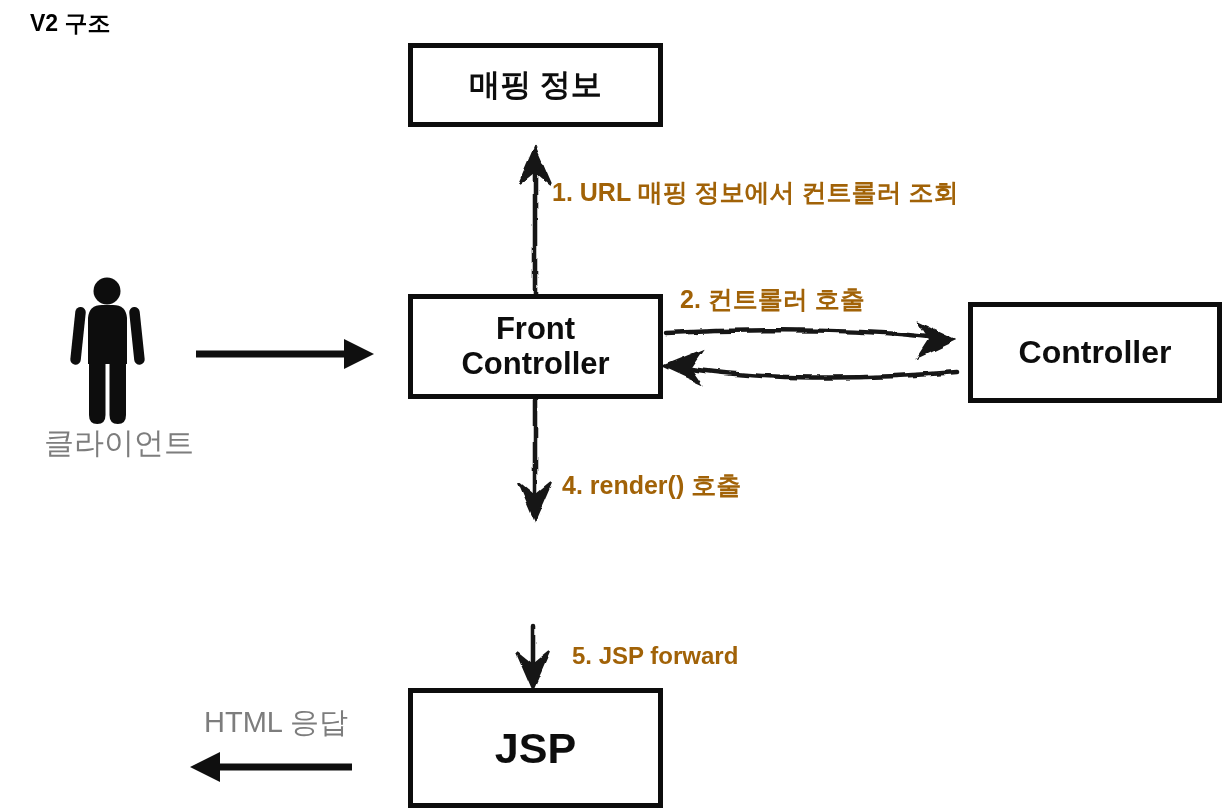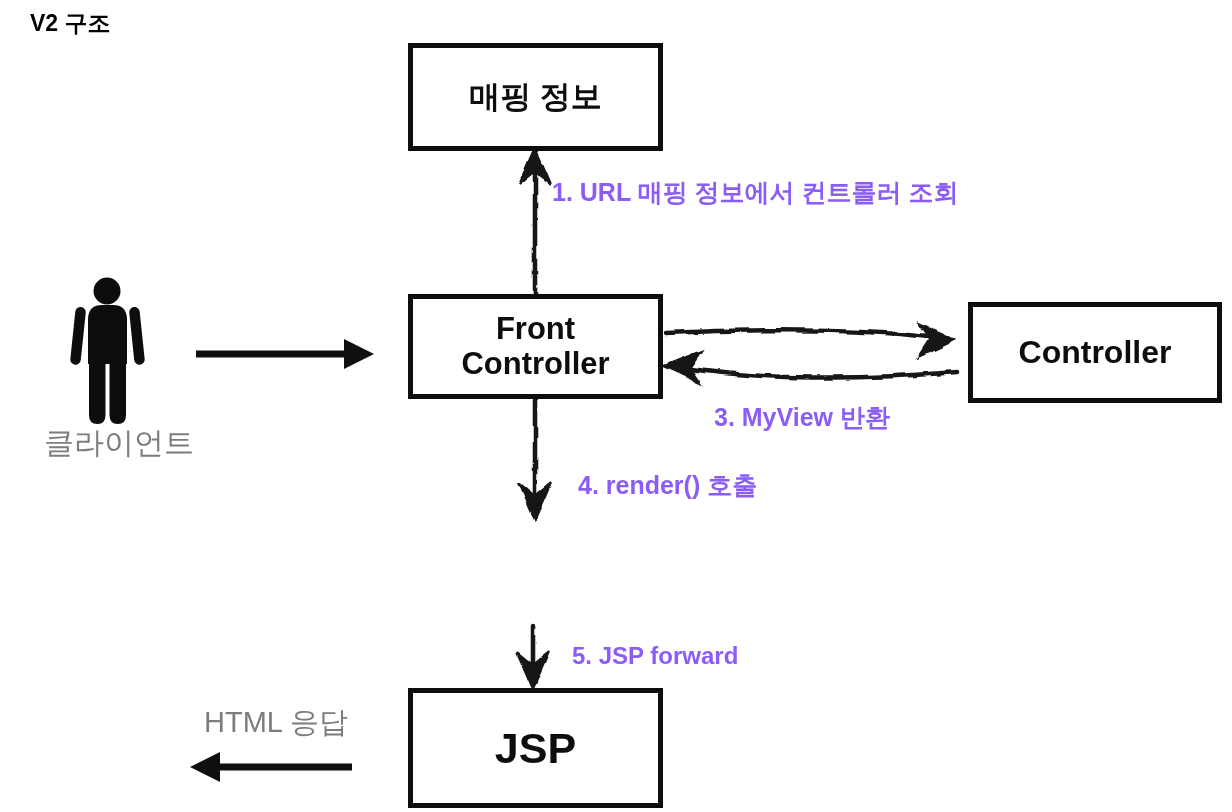--- a/index.html
+++ b/index.html
@@ -27,37 +27,37 @@
     display: flex;
     align-items: center;
     justify-content: center;
     text-align: center;
     font-size: 31px;
     font-weight: 700;
     color: #0d0d0d;
     line-height: 1.12;
   }
   .box .box-inner { display: inline-block; }
-  #box-mapping          { left: 408px; top: 43px;  width: 255px; height: 108px; }
+  #box-mapping          { left: 408px; top: 43px;  width: 255px; height: 84px; }
   #box-front-controller { left: 408px; top: 294px; width: 255px; height: 105px; }
   #box-front-controller .box-inner { max-width: 185px; }
   #box-controller       { left: 960px; top: 302px; width: 254px; height: 101px; font-size: 32px; margin-left: 8px; }
   #box-myview           { left: 408px; top: 522px; width: 256px; height: 103px; font-size: 33px; }
   #box-jsp              { left: 408px; top: 688px; width: 255px; height: 120px; font-size: 43px; }
   .step-label {
     position: absolute;
-    color: #8b5cf6;
+    color: #a16207;
     font-weight: 700;
     font-size: 25px;
     white-space: nowrap;
   }
   #lbl-step1 { left: 552px; top: 176px; }
   #lbl-step2 { left: 680px; top: 283px; }
   #lbl-step3 { left: 714px; top: 401px; }
-  #lbl-step4 { left: 562px; top: 469px; margin-left: 16px; }
+  #lbl-step4 { left: 562px; top: 469px; }
   #lbl-step5 { left: 572px; top: 642px; font-size: 24px; }
   .flow-label {
     position: absolute;
     color: #7d7d7d;
     font-weight: 400;
     font-size: 29px;
     white-space: nowrap;
   }
   #lbl-http   { left: 205px; top: 297px; }
   #lbl-html   { left: 204px; top: 703px; }
@@ -140,20 +140,20 @@
     <span class="box-inner">Front Controller</span>
   </div>
   <div class="box" id="box-controller">
     <span class="box-inner">Controller</span>
   </div>
   <div class="box" id="box-jsp">
     <span class="box-inner">JSP</span>
   </div>
 
   <div class="step-label" id="lbl-step1">1. URL 매핑 정보에서 컨트롤러 조회</div>
-  <div class="step-label" id="lbl-step3">3. MyView 반환</div>
+  <div class="step-label" id="lbl-step2">2. 컨트롤러 호출</div>
   <div class="step-label" id="lbl-step4">4. render() 호출</div>
   <div class="step-label" id="lbl-step5">5. JSP forward</div>
 
   <div class="flow-label" id="lbl-html">HTML 응답</div>
   <div class="flow-label" id="lbl-client">클라이언트</div>
 
 </div>
 
 </body></html>

